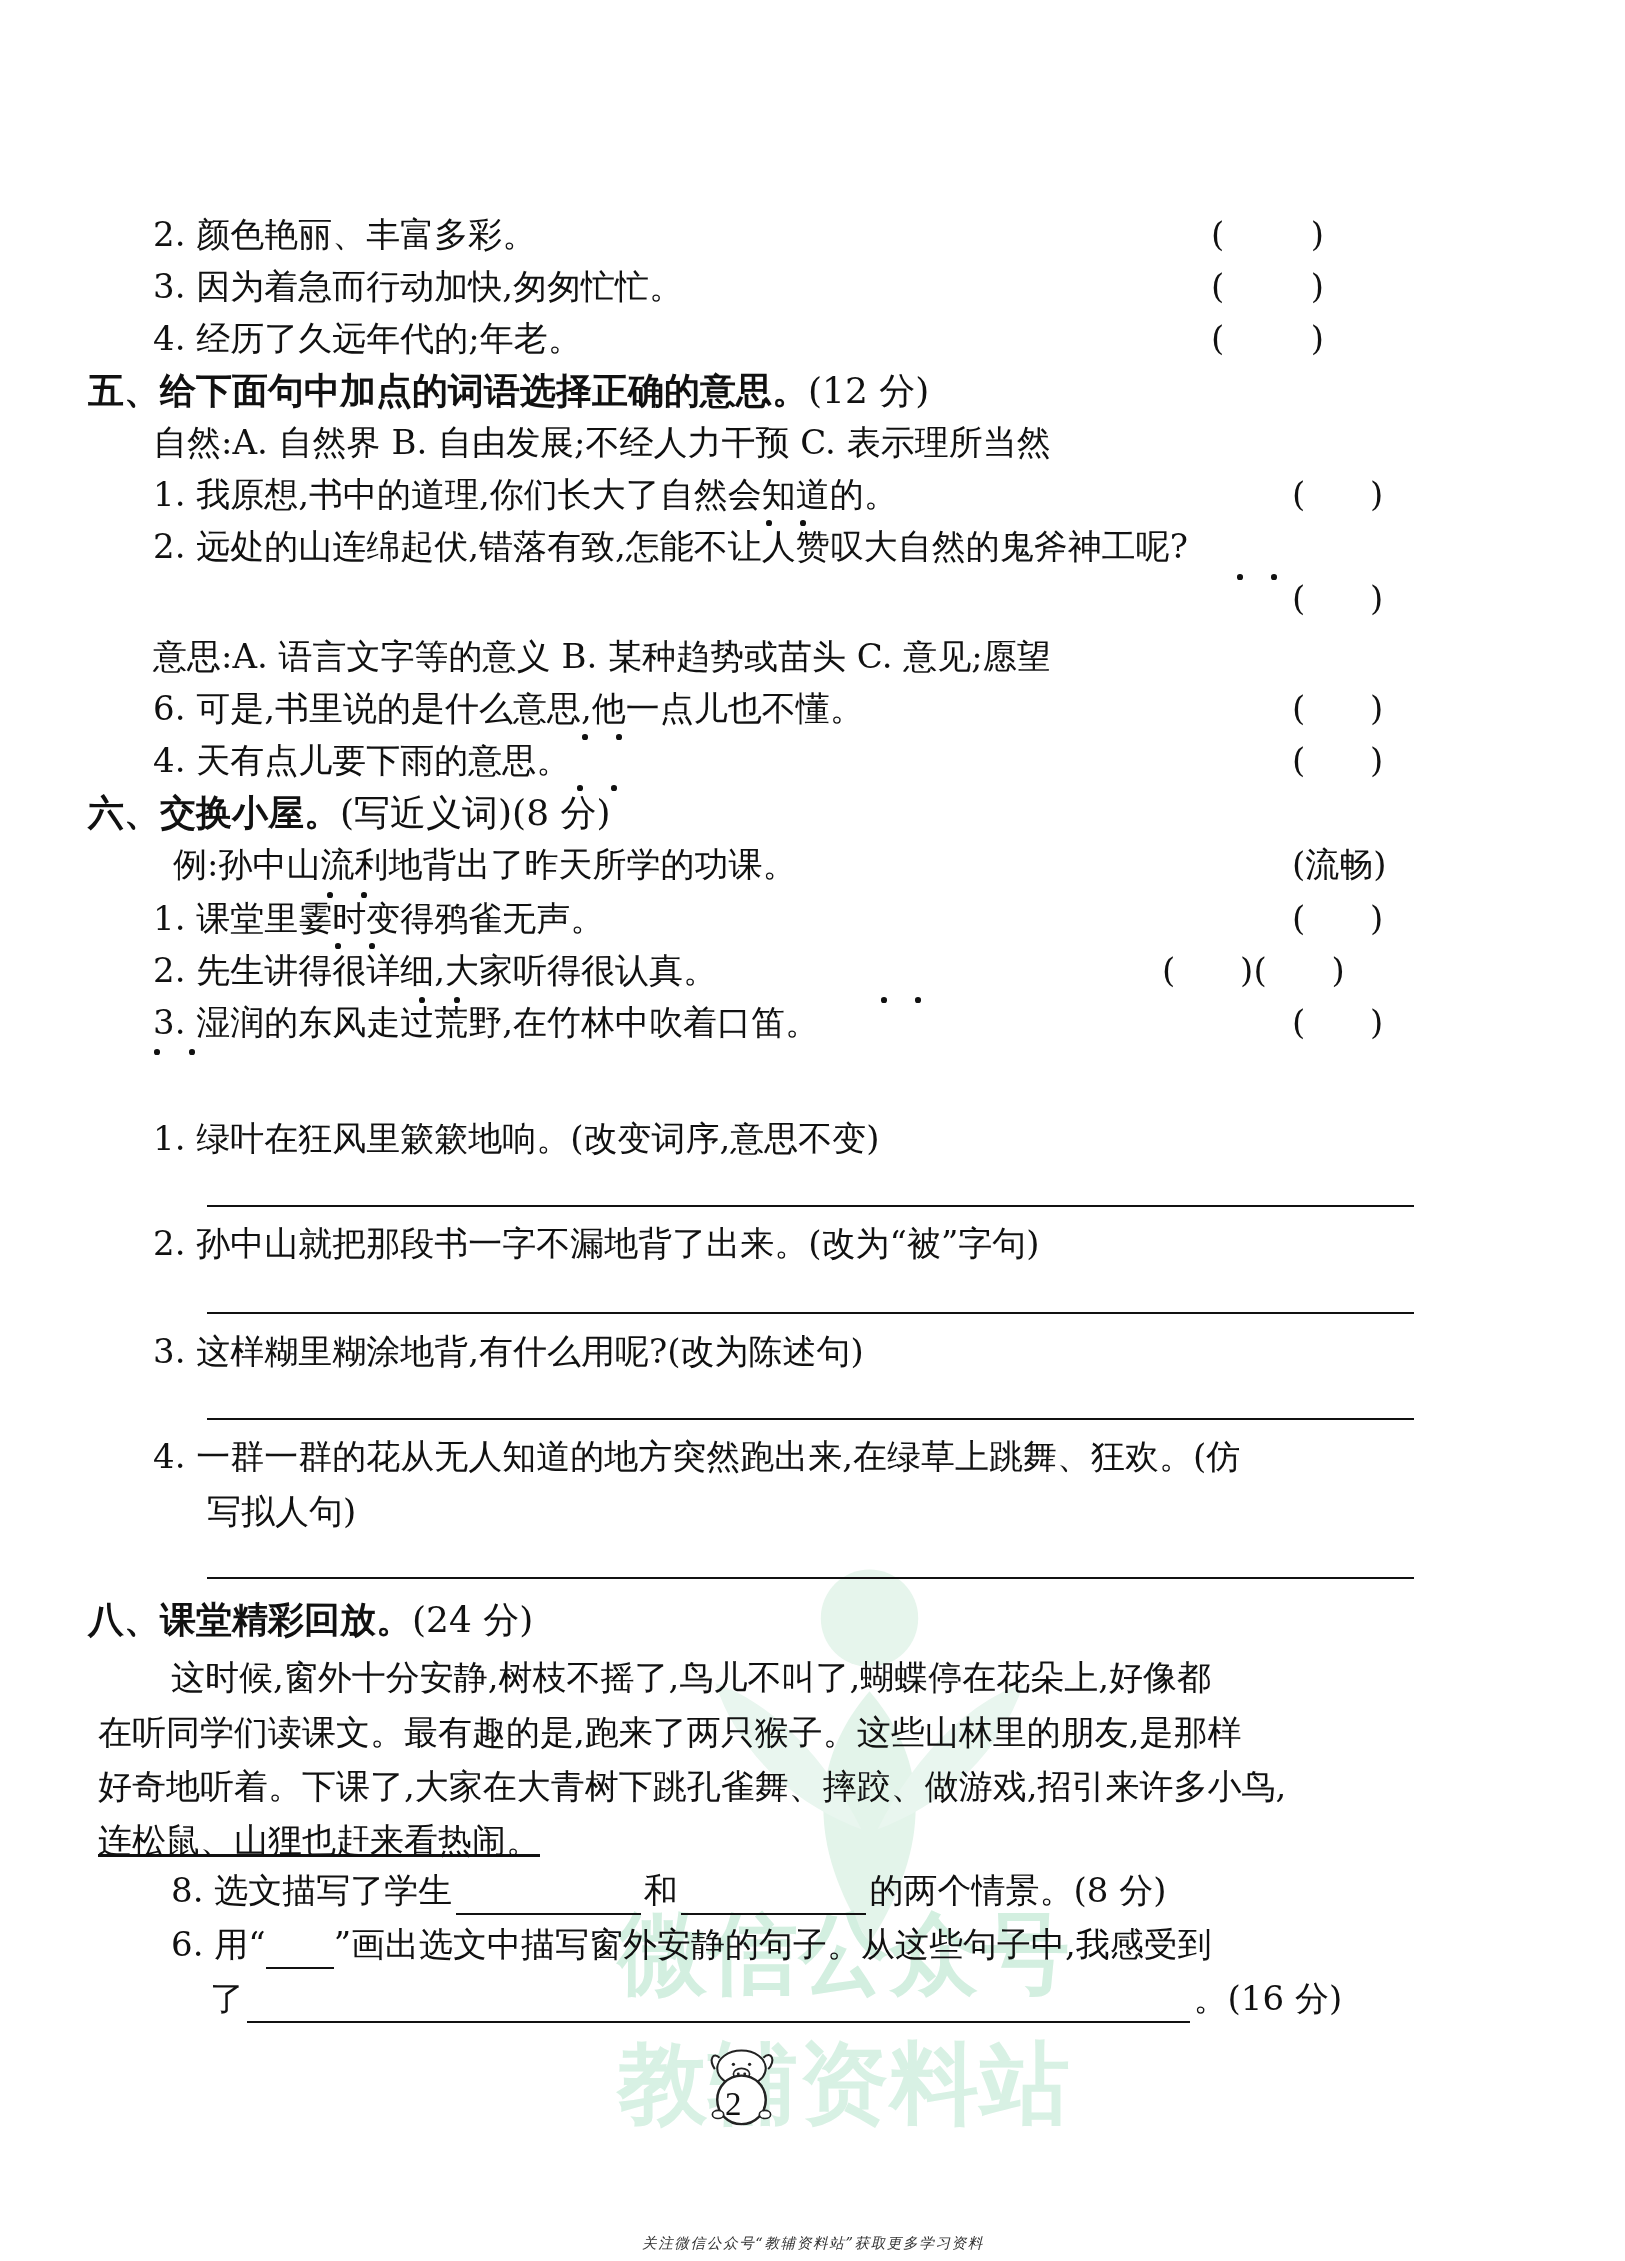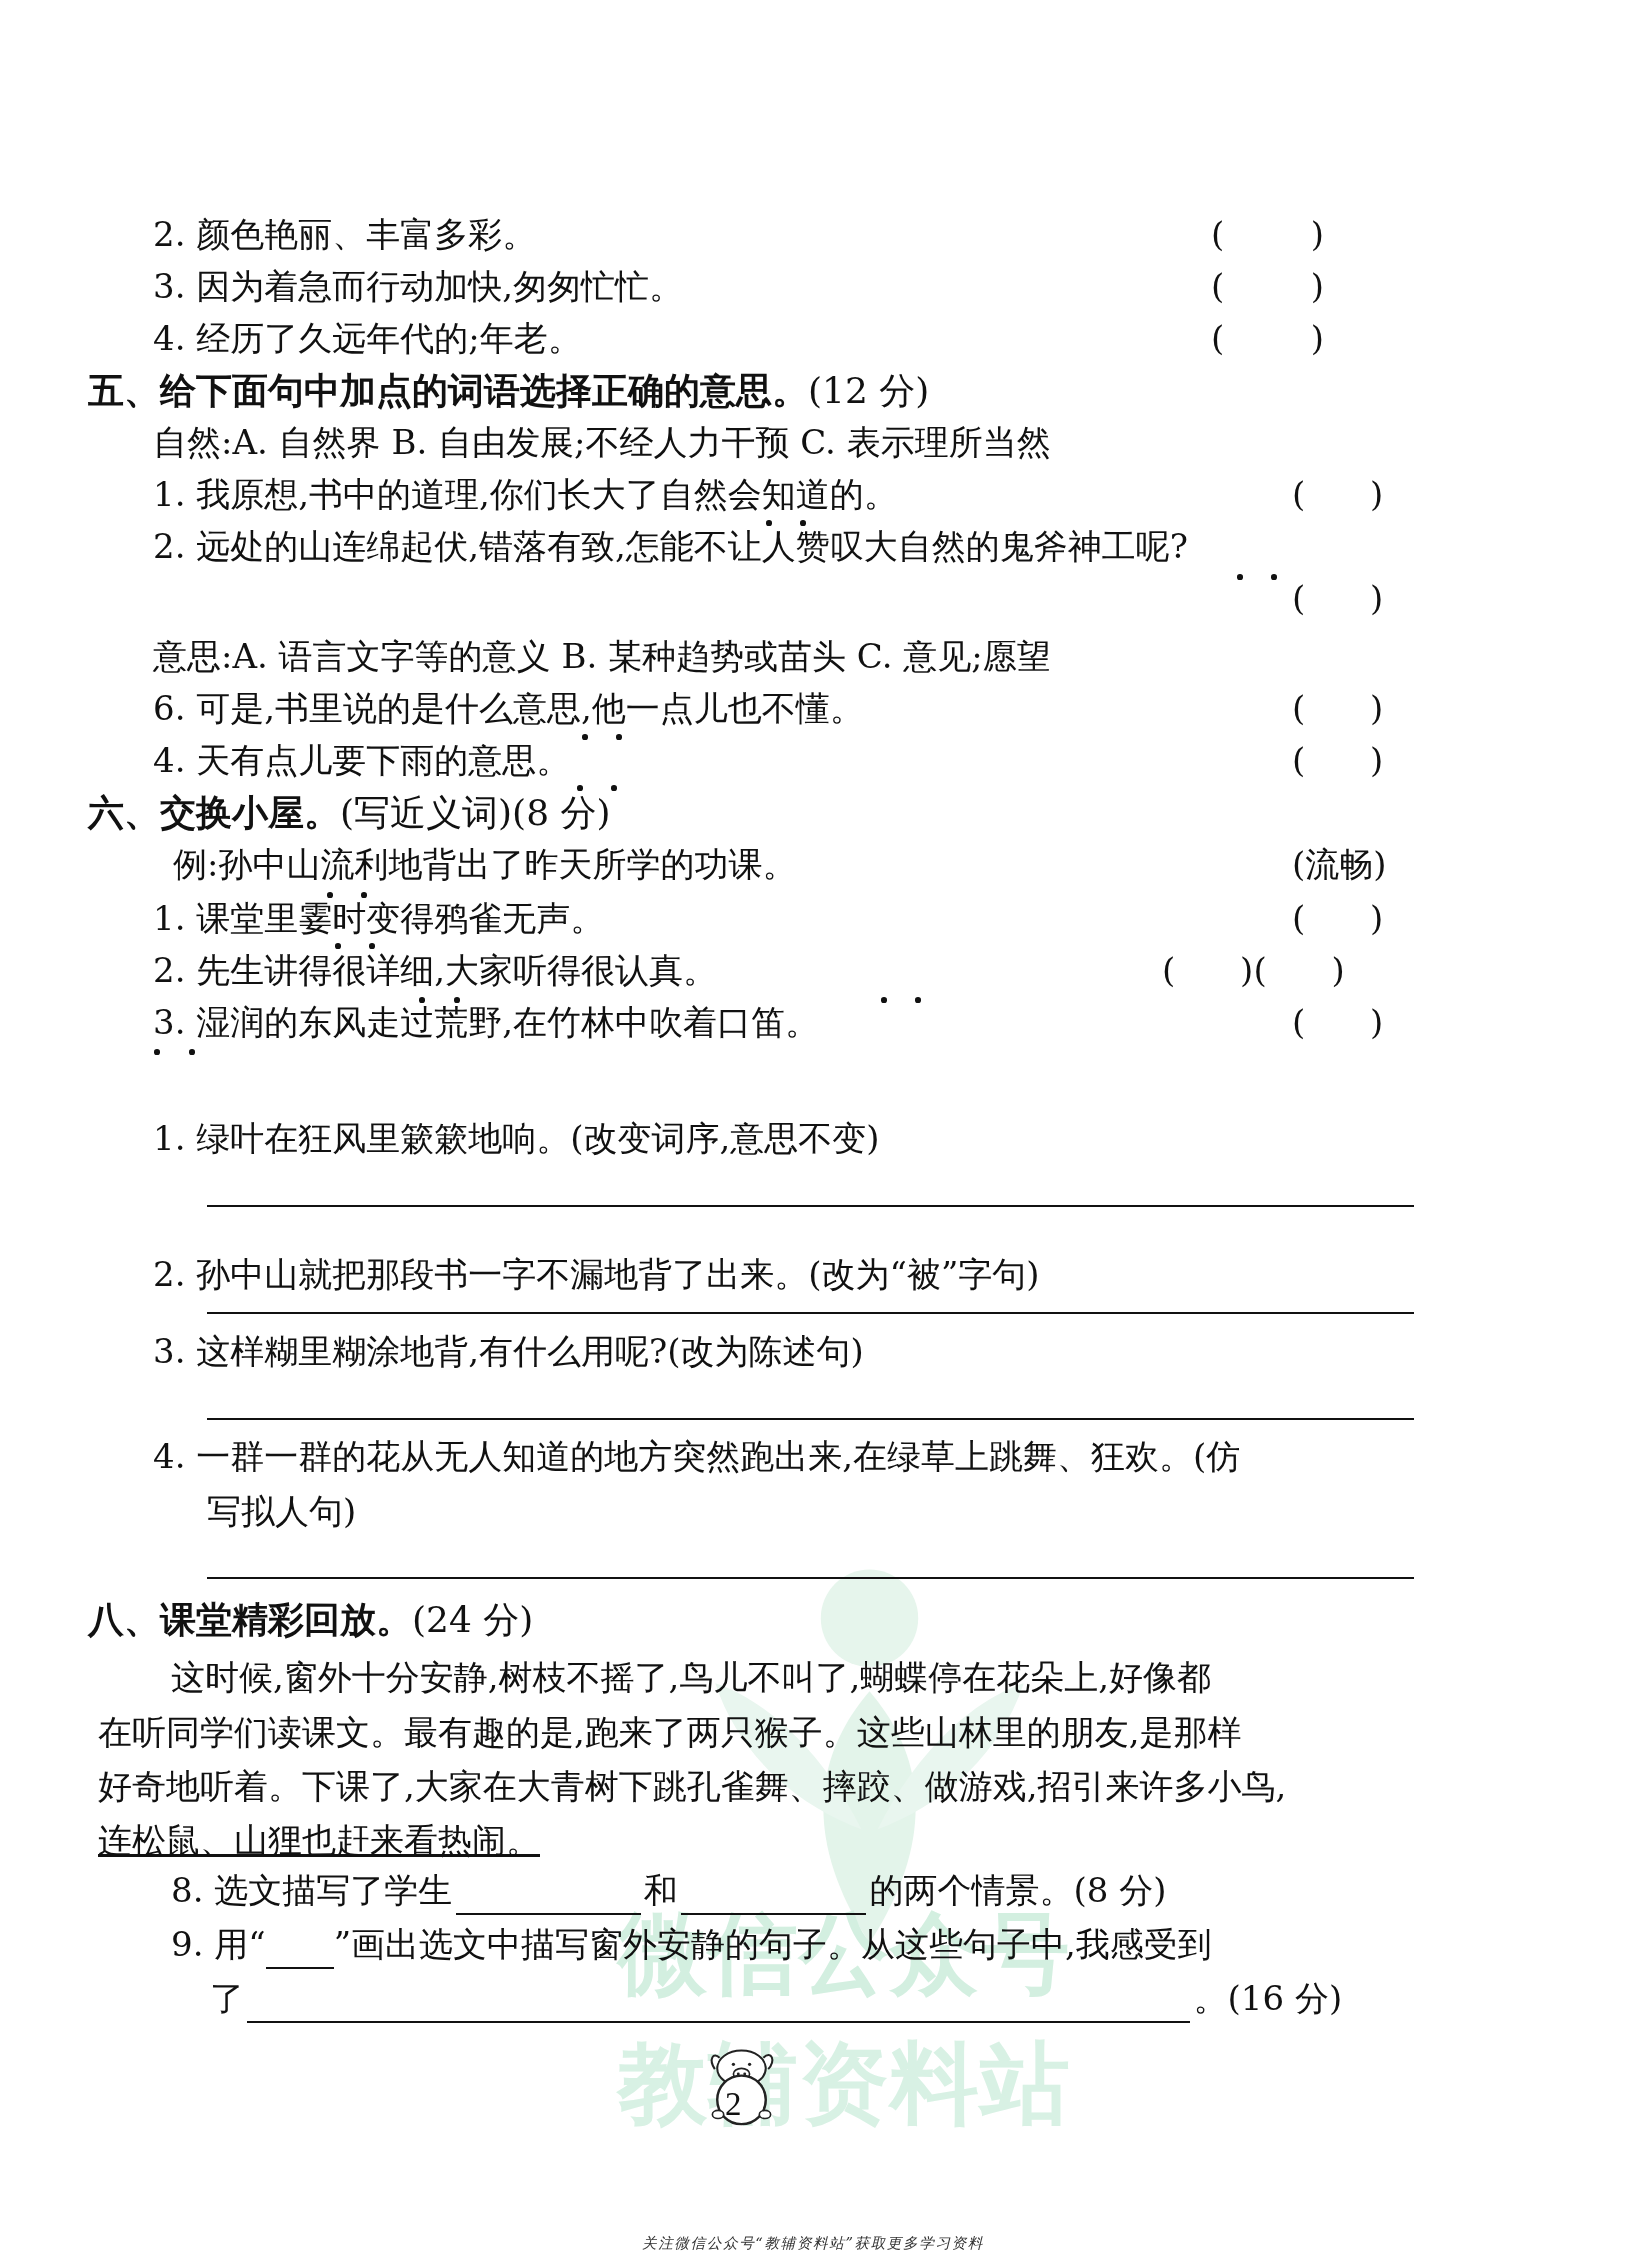--- a/index.html
+++ b/index.html
@@ -92,21 +92,21 @@
   <div class="paren" style="left:1292px; top:998px;">(      )</div>
 
   <div class="dot" style="left:154px; top:1049px;"></div>
   <div class="dot" style="left:189px; top:1049px;"></div>
 
   <div class="line" style="left:153px; top:1114px;">
     <span>1. 绿叶在狂风里簌簌地响。</span><span>(改变词序,意思不变)</span>
   </div>
   <div class="ans-line" style="left:207px; top:1205px; width:1207px;"></div>
 
-  <div class="line" style="left:153px; top:1250px;">
+  <div class="line" style="left:153px; top:1219px;">
     <span>2. 孙中山就把那段书一字不漏地背了出来。</span><span>(改为“被”字句)</span>
   </div>
   <div class="ans-line" style="left:207px; top:1312px; width:1207px;"></div>
 
   <div class="line" style="left:153px; top:1327px;">
     <span>3. 这样糊里糊涂地背,有什么用呢?</span><span>(改为陈述句)</span>
   </div>
   <div class="ans-line" style="left:207px; top:1418px; width:1207px;"></div>
 
   <div class="line" style="left:153px; top:1432px;">
@@ -120,21 +120,21 @@
   </div>
   <div class="para" style="top:1650px; left:171px;">这时候,窗外十分安静,树枝不摇了,鸟儿不叫了,蝴蝶停在花朵上,好像都</div>
   <div class="para" style="top:1705px;">在听同学们读课文。最有趣的是,跑来了两只猴子。这些山林里的朋友,是那样</div>
   <div class="para" style="top:1759px;">好奇地听着。下课了,大家在大青树下跳孔雀舞、摔跤、做游戏,招引来许多小鸟,</div>
   <div class="para" style="top:1813px;text-decoration:underline;">连松鼠、山狸也赶来看热闹。</div>
 
   <div class="line" style="left:171px; top:1866px;">
     <span>8. 选文描写了学生</span><span class="blank" style="width:185px;"></span><span>和</span><span class="blank" style="width:185px;"></span><span>的两个情景。</span><span>(8 分)</span>
   </div>
   <div class="line" style="left:171px; top:1920px;">
-    <span>9. 用“</span><span class="blank" style="width:68px; margin:0;"></span><span>”画出选文中描写窗外安静的句子。从这些句子中,我感受到</span>
+    <span>6. 用“</span><span class="blank" style="width:68px; margin:0;"></span><span>”画出选文中描写窗外安静的句子。从这些句子中,我感受到</span>
   </div>
   <div class="line" style="left:210px; top:1974px;">
     <span>了</span><span class="blank" style="width:943px;"></span><span>。</span><span>(16 分)</span>
   </div>
 
   <div class="page-num">
     <svg width="89" height="89" viewBox="0 0 110 110">
       <ellipse cx="55" cy="35" rx="30" ry="22" fill="#fff" stroke="#222" stroke-width="2.5"></ellipse>
       <path d="M28 22 C20 14 14 24 22 36" fill="#fff" stroke="#222" stroke-width="2.5"></path>
       <path d="M82 22 C92 12 98 26 88 36" fill="#fff" stroke="#222" stroke-width="2.5"></path>

